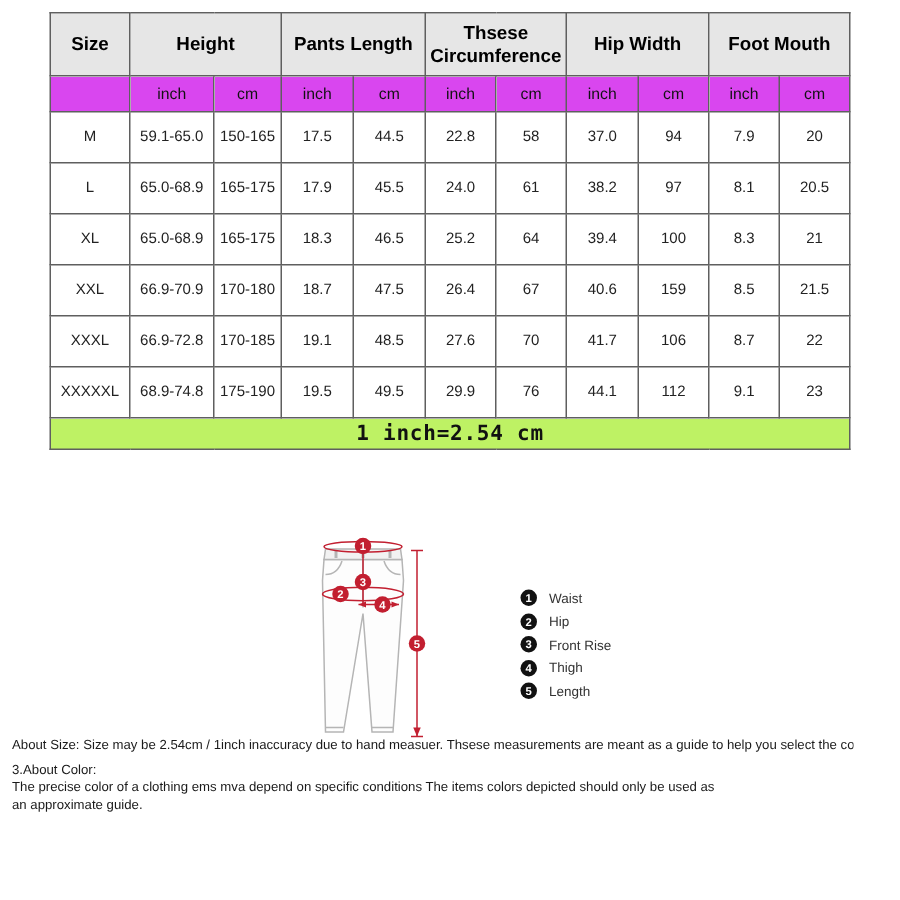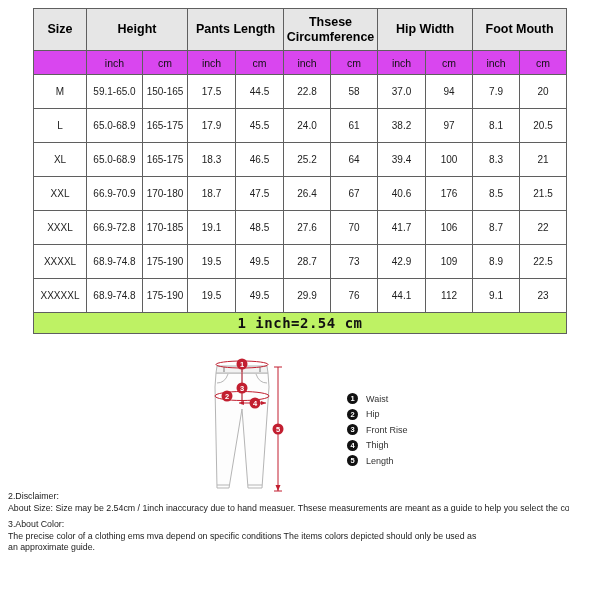--- a/index.html
+++ b/index.html
@@ -134,49 +134,36 @@
         </tr>
         <tr class="data-row">
           <td>XXL</td>
           <td>66.9-70.9</td>
           <td>170-180</td>
           <td>18.7</td>
           <td>47.5</td>
           <td>26.4</td>
           <td>67</td>
           <td>40.6</td>
-          <td>176</td>
+          <td>159</td>
           <td>8.5</td>
           <td>21.5</td>
         </tr>
         <tr class="data-row">
           <td>XXXL</td>
           <td>66.9-72.8</td>
           <td>170-185</td>
           <td>19.1</td>
           <td>48.5</td>
           <td>27.6</td>
           <td>70</td>
           <td>41.7</td>
           <td>106</td>
           <td>8.7</td>
           <td>22</td>
-        </tr>
-        <tr class="data-row">
-          <td>XXXXL</td>
-          <td>68.9-74.8</td>
-          <td>175-190</td>
-          <td>19.5</td>
-          <td>49.5</td>
-          <td>28.7</td>
-          <td>73</td>
-          <td>42.9</td>
-          <td>109</td>
-          <td>8.9</td>
-          <td>22.5</td>
         </tr>
         <tr class="data-row">
           <td>XXXXXL</td>
           <td>68.9-74.8</td>
           <td>175-190</td>
           <td>19.5</td>
           <td>49.5</td>
           <td>29.9</td>
           <td>76</td>
           <td>44.1</td>
@@ -252,21 +239,20 @@
       <span class="legend-label">Thigh</span>
     </div>
     <div class="legend-item">
       <span class="legend-num">5</span>
       <span class="legend-label">Length</span>
     </div>
   </div>
 
   <div class="notes">
     <div class="note-block">
-      <div class="note-heading">2.Disclaimer:</div>
       <div class="note-line">About Size: Size may be 2.54cm / 1inch inaccuracy due to hand measuer. Thsese measurements are meant as a guide to help you select the correct size.</div>
     </div>
     <div class="note-block">
       <div class="note-heading">3.About Color:</div>
       <div class="note-line">The precise color of a clothing ems mva depend on specific conditions The items colors depicted should only be used as</div>
       <div class="note-line">an approximate guide.</div>
     </div>
   </div>
 
 </div>

